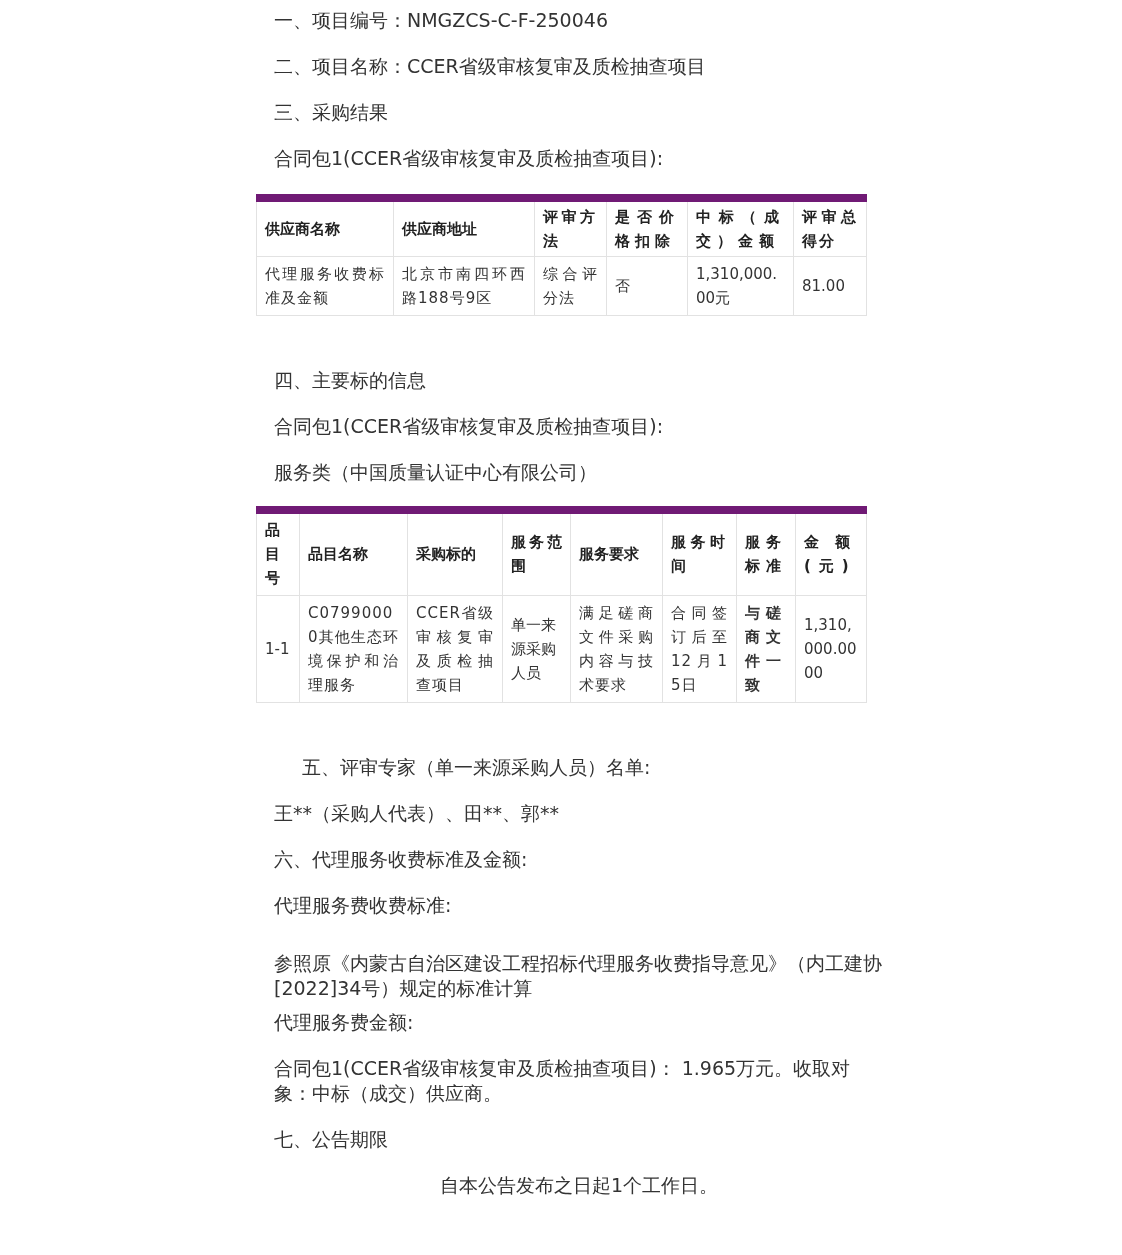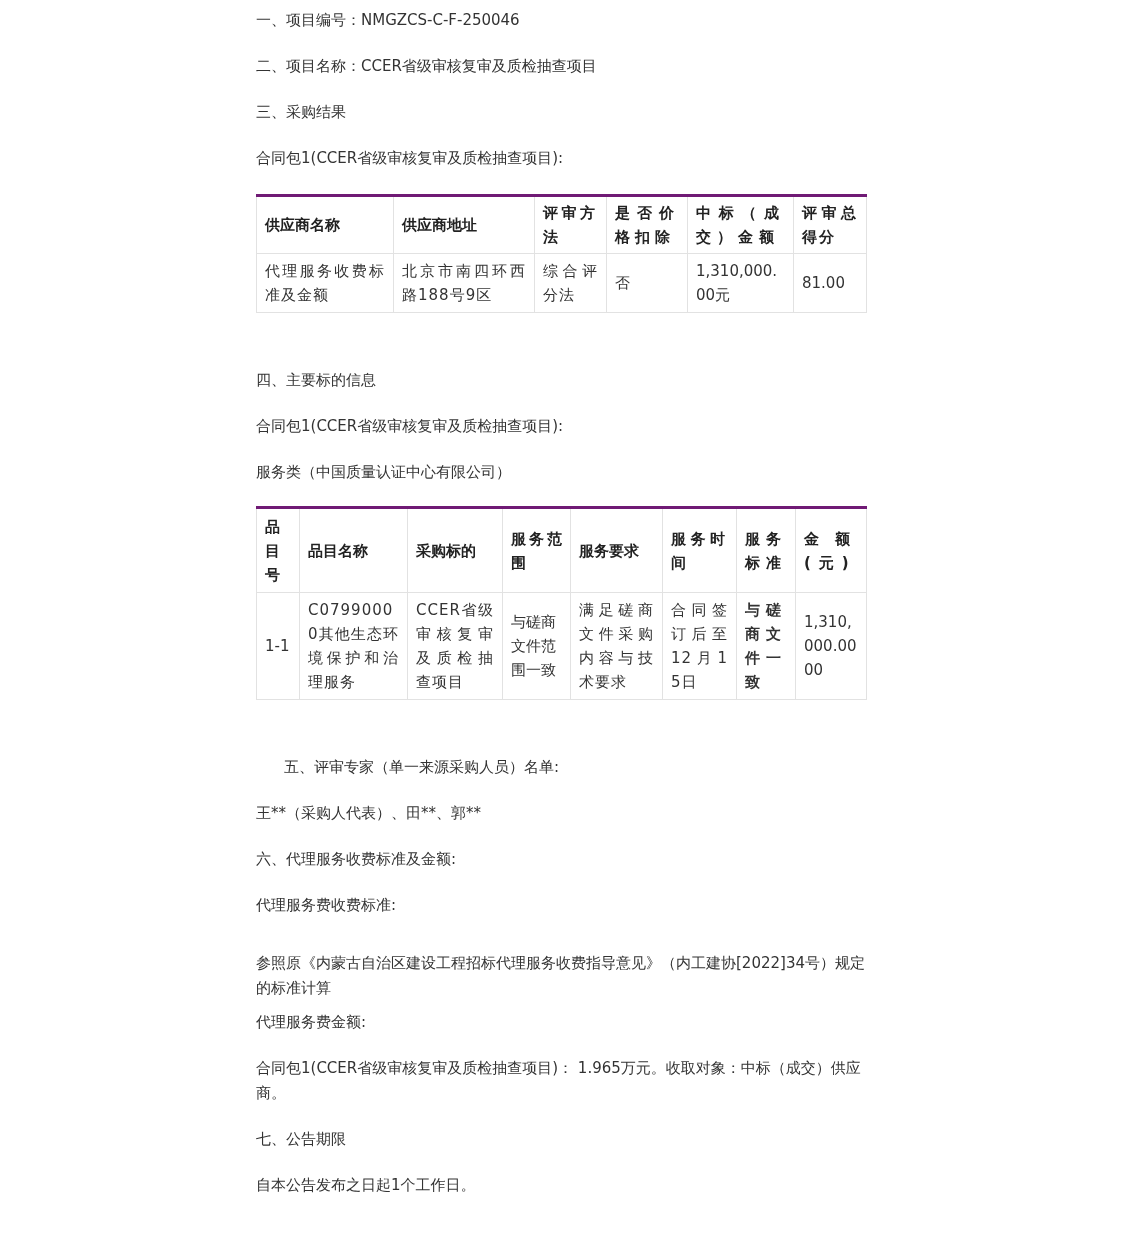--- a/index.html
+++ b/index.html
@@ -17,34 +17,34 @@
       overflow: hidden;
     }
     .content {
       position: absolute;
       left: 256px;
       top: 0;
       width: 610px;
     }
     .para {
       position: absolute;
-      left: 0;
+      left: 18px;
       width: 610px;
       line-height: 25px;
-      font-size: 15px;
+      font-size: 19px;
       color: #333;
       white-space: normal;
     }
     table.grid {
       position: absolute;
       left: 0;
       width: 610px;
       border-collapse: collapse;
       table-layout: fixed;
-      border-top: 3px solid #701a75;
+      border-top: 8px solid #701a75;
     }
     table.grid th, table.grid td {
       border: 1px solid #e2e2e2;
       padding: 0 8px;
       font-size: 15px;
       line-height: 24px;
       text-align: left;
       vertical-align: middle;
       color: #333;
       word-break: break-all;
@@ -133,32 +133,32 @@
         <th style="letter-spacing:3px;">服务时间</th>
         <th style="letter-spacing:6px;">服务标准</th>
         <th style="letter-spacing:8px;">金额(元)</th>
       </tr>
     </thead>
     <tbody>
       <tr>
         <td>1-1</td>
         <td class="just">C07990000其他生态环境保护和治理服务</td>
         <td class="just">CCER省级审核复审及质检抽查项目</td>
-        <td>与磋商文件范围一致</td>
+        <td>单一来源采购人员</td>
         <td class="just">满足磋商文件采购内容与技术要求</td>
         <td class="just">合同签订后至12月15日</td>
         <td class="just" style="letter-spacing:6px;font-weight:bold;">与磋商文件一致</td>
         <td>1,310,000.0000</td>
       </tr>
     </tbody>
   </table>
 
   <div class="para" style="top:755px;margin-left:28px;">五、评审专家（单一来源采购人员）名单:</div>
   <div class="para" style="top:801px;">王**（采购人代表）、田**、郭**</div>
   <div class="para" style="top:847px;">六、代理服务收费标准及金额:</div>
   <div class="para" style="top:893px;">代理服务费收费标准:</div>
   <div class="para" style="top:939px;margin-top:12px;">参照原《内蒙古自治区建设工程招标代理服务收费指导意见》（内工建协[2022]34号）规定的标准计算</div>
   <div class="para" style="top:1010px;">代理服务费金额:</div>
   <div class="para" style="top:1056px;">合同包1(CCER省级审核复审及质检抽查项目)： 1.965万元。收取对象：中标（成交）供应商。</div>
   <div class="para" style="top:1127px;">七、公告期限</div>
-  <div class="para" style="top:1173px;">自本公告发布之日起1个工作日。</div>
+  <div class="para" style="top:1173px;text-align:center;">自本公告发布之日起1个工作日。</div>
 
 </div>
 
 </body></html>

